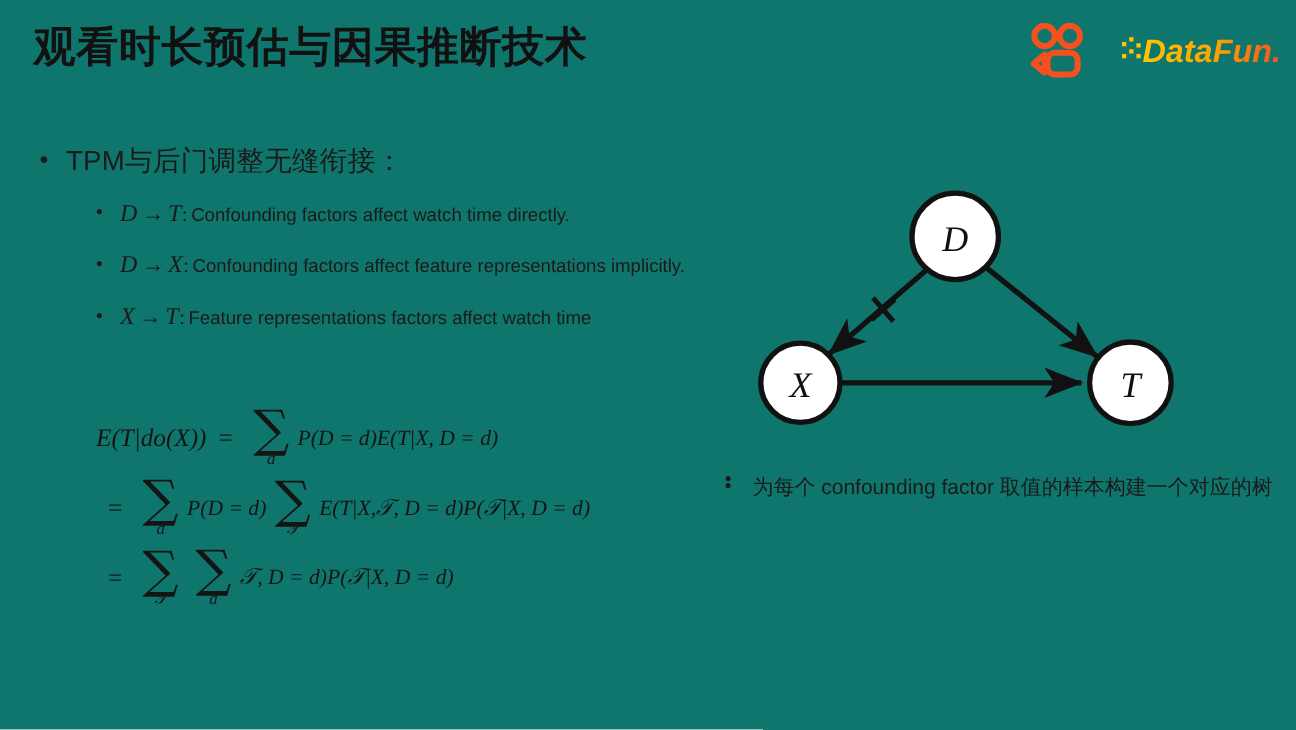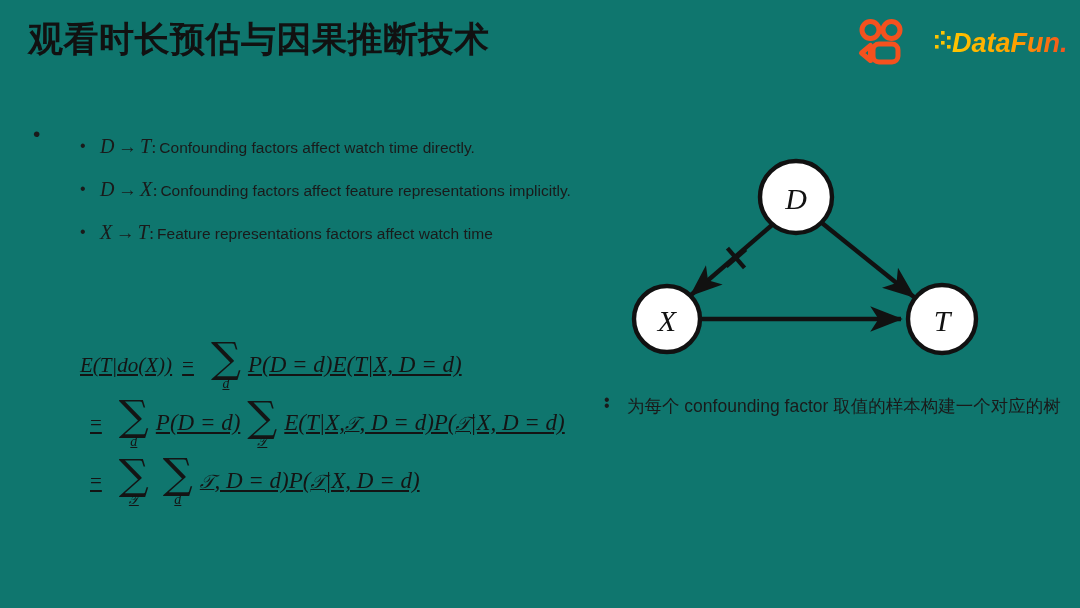--- a/index.html
+++ b/index.html
@@ -108,36 +108,35 @@
     left: 80px;
     top: 336px;
     font-family: "Liberation Serif", serif;
     color: #141414;
   }
   .eq-row {
     display: flex;
     align-items: center;
     white-space: nowrap;
     height: 58px;
-    text-decoration: underline;
   }
   .eq-row.r2 { padding-left: 0px; }
   .eq-row.r3 { padding-left: 0px; }
   .eq-lead {
     font-style: italic;
     font-size: 21px;
   }
   .eq-eq {
     font-size: 21px;
     font-style: normal;
     padding: 0 10px;
   }
   .eq-txt {
     font-style: italic;
-    font-size: 23px;
+    font-size: 18px;
   }
   .sum {
     display: inline-flex;
     flex-direction: column;
     align-items: center;
     justify-content: center;
     line-height: 1;
     padding: 0 7px;
     position: relative;
     top: 1px;
@@ -224,20 +223,21 @@
         <rect x="13" y="19" width="3.6" height="3.6"></rect>
       </g>
       <text x="18" y="26" font-family="'Liberation Sans', sans-serif" font-size="27" font-weight="bold" font-style="italic" fill="url(#dfgrad)">DataFun.</text>
     </svg>
   </div>
 
   <div id="left-col">
 
     <div class="bullet-l1">
       <span class="dot">•</span>
+      <span>TPM与后门调整无缝衔接：</span>
     </div>
 
     <div class="sub-list">
 
       <div class="bullet-l2">
         <span class="dot">•</span>
         <span class="mathvar">D</span><span class="arrow-g">→</span><span class="mathvar">T</span><span class="colon-g">:</span><span>Confounding factors affect watch time directly.</span>
       </div>
 
       <div class="bullet-l2">

